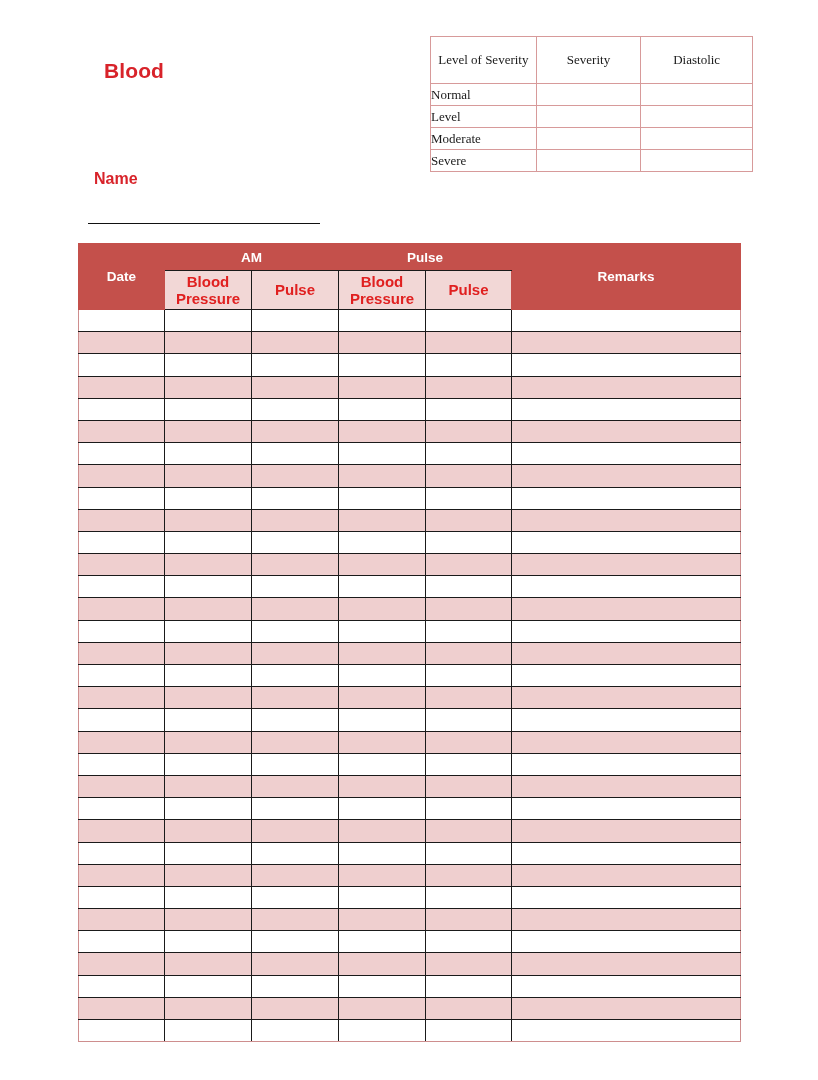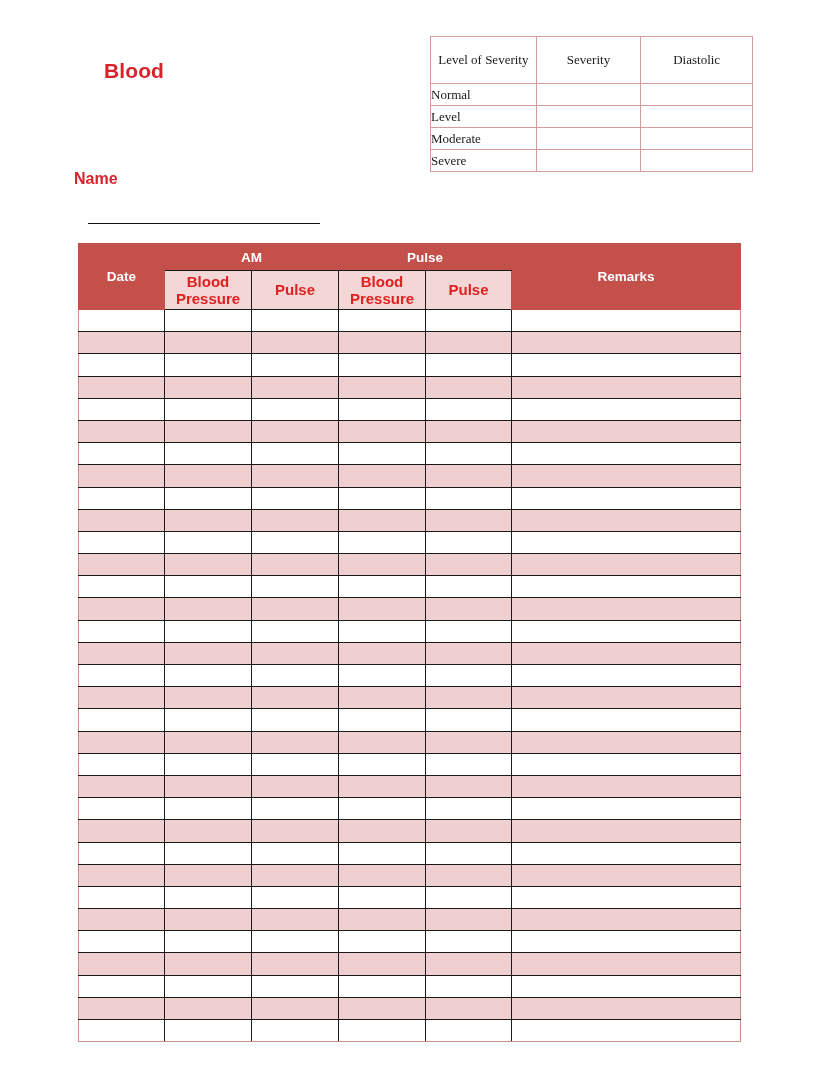--- a/index.html
+++ b/index.html
@@ -24,21 +24,21 @@
   }
   .doc-title-line {
     color: #D8232A;
     font-weight: bold;
     font-size: 21px;
     line-height: 30px;
     letter-spacing: 0.1px;
   }
   #name-label {
     position: absolute;
-    left: 74px;
+    left: 94px;
     top: 170px;
     color: #D8232A;
     font-weight: bold;
     font-size: 16px;
   }
   #name-underline {
     position: absolute;
     left: 88px;
     top: 223px;
     width: 232px;

